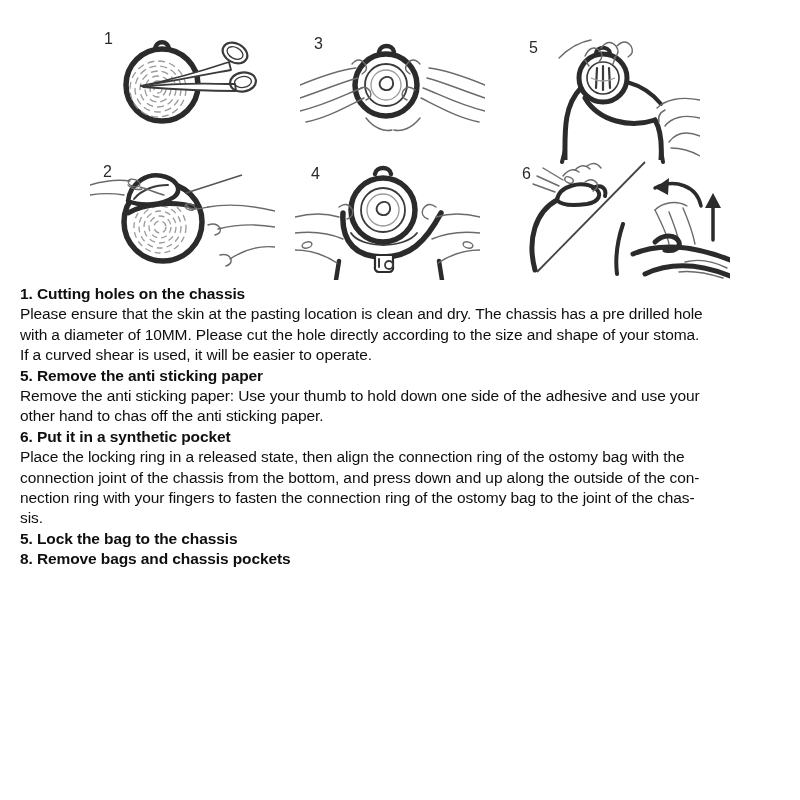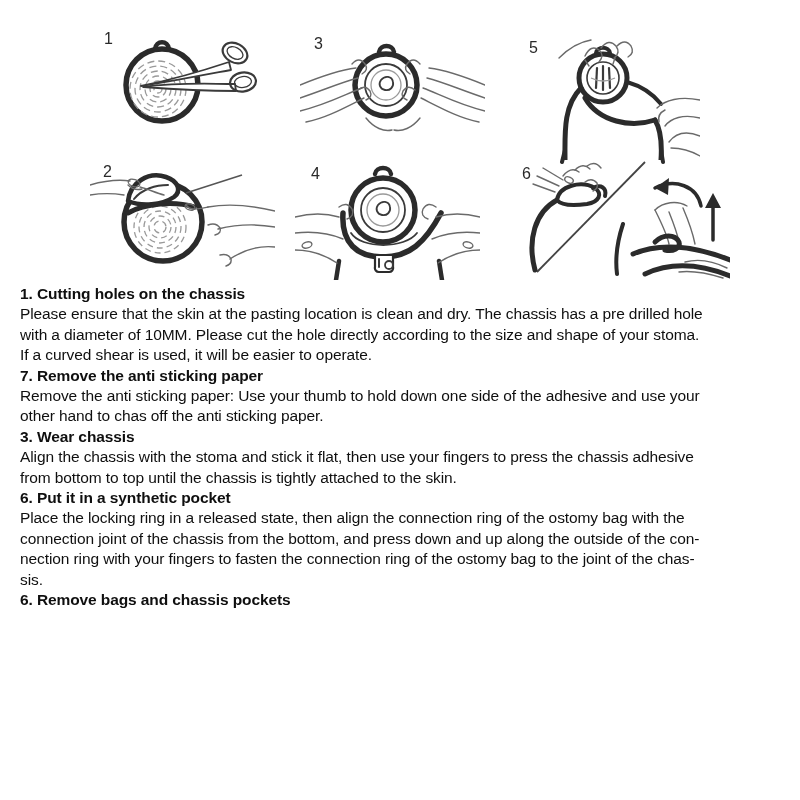--- a/index.html
+++ b/index.html
@@ -241,36 +241,32 @@
   </div>
 
   <div class="instructions">
     <section>
       <h3>1. Cutting holes on the chassis</h3>
       <p>Please ensure that the skin at the pasting location is clean and dry. The chassis has a pre drilled hole
 with a diameter of 10MM. Please cut the hole directly according to the size and shape of your stoma.
 If a curved shear is used, it will be easier to operate.</p>
     </section>
     <section>
-      <h3>7. Remove the anti sticking paper</h3>
+      <h3>5. Remove the anti sticking paper</h3>
       <p>Remove the anti sticking paper: Use your thumb to hold down one side of the adhesive and use your
 other hand to chas off the anti sticking paper.</p>
-    </section>
-    <section>
-      <h3>3. Wear chassis</h3>
-      <p>Align the chassis with the stoma and stick it flat, then use your fingers to press the chassis adhesive
-from bottom to top until the chassis is tightly attached to the skin.</p>
     </section>
     <section>
       <h3>6. Put it in a synthetic pocket</h3>
       <p>Place the locking ring in a released state, then align the connection ring of the ostomy bag with the
 connection joint of the chassis from the bottom, and press down and up along the outside of the con-
 nection ring with your fingers to fasten the connection ring of the ostomy bag to the joint of the chas-
 sis.</p>
     </section>
     <section>
-    </section>
-    <section>
-      <h3>6. Remove bags and chassis pockets</h3>
+      <h3>5. Lock the bag to the chassis</h3>
+    </section>
+    <section>
+      <h3>8. Remove bags and chassis pockets</h3>
     </section>
   </div>
 
 </div>
 
 </body></html>

